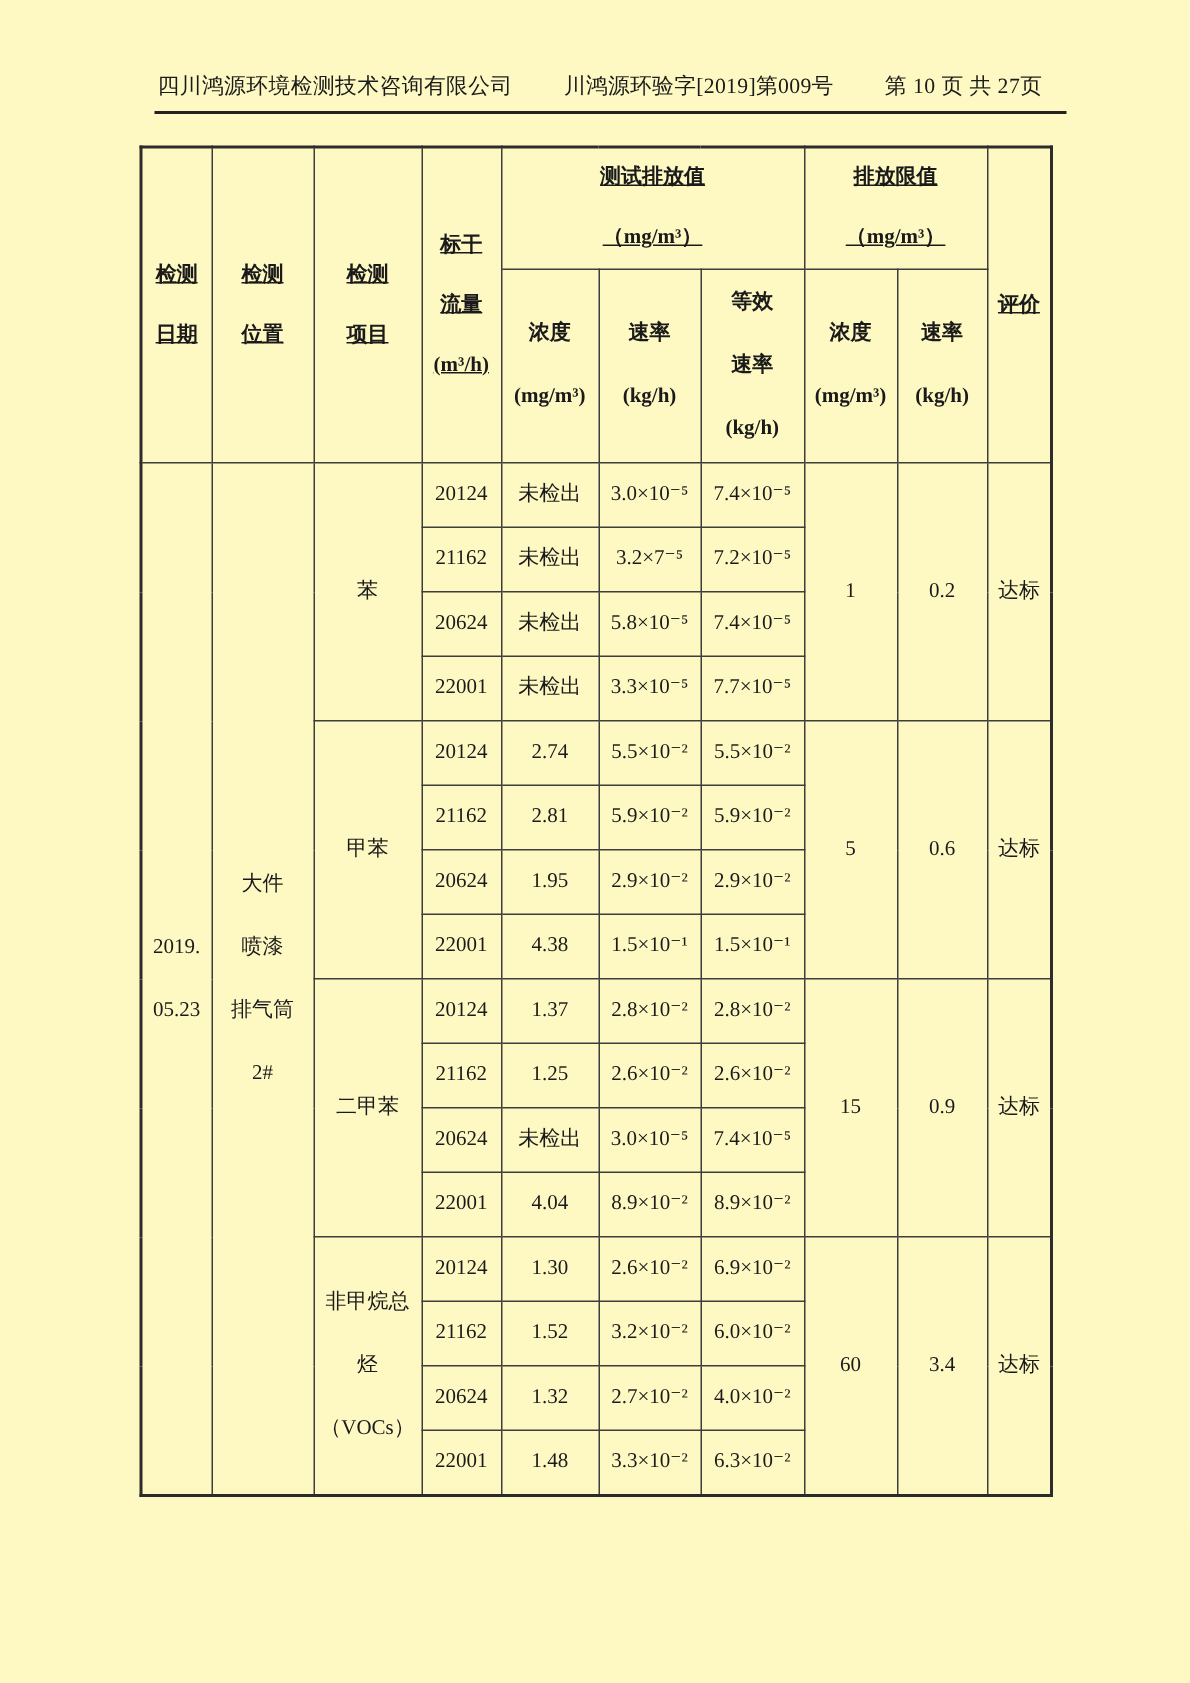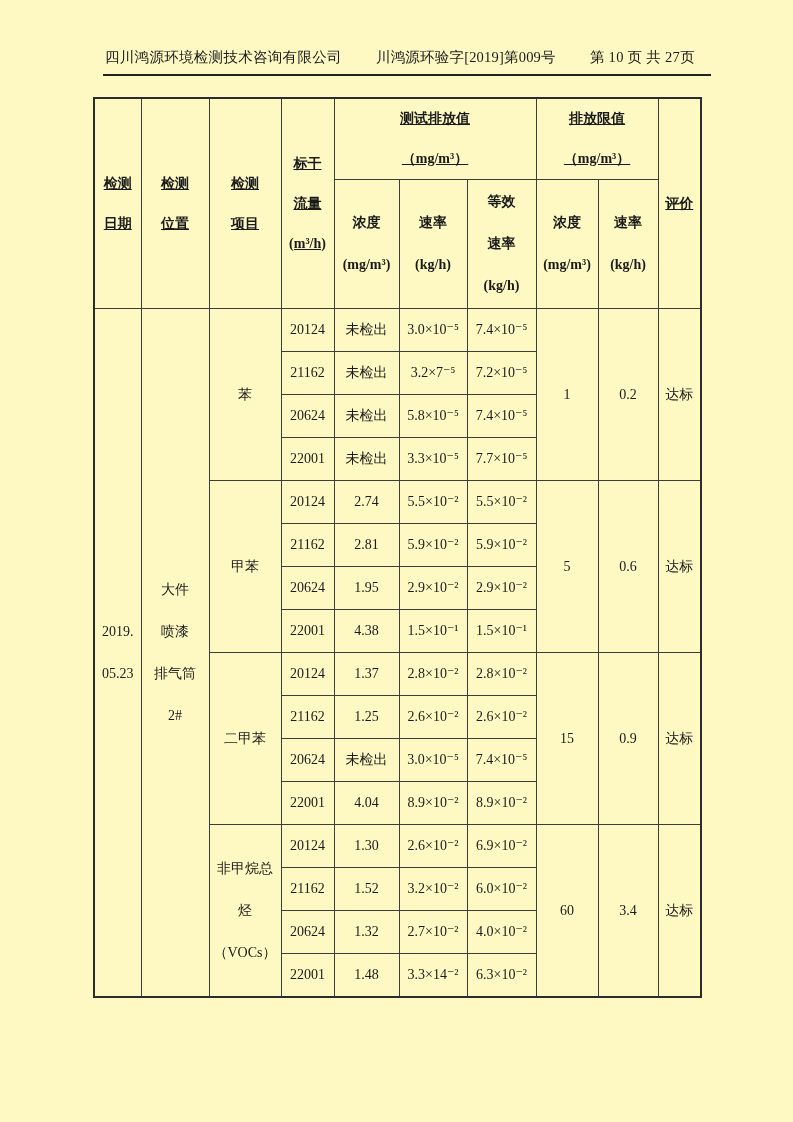--- a/index.html
+++ b/index.html
@@ -219,19 +219,19 @@
       </tr>
       <tr>
         <td>20624</td>
         <td>1.32</td>
         <td>2.7×10⁻²</td>
         <td>4.0×10⁻²</td>
       </tr>
       <tr>
         <td>22001</td>
         <td>1.48</td>
-        <td>3.3×14⁻²</td>
+        <td>3.3×10⁻²</td>
         <td>6.3×10⁻²</td>
       </tr>
     </tbody>
   </table>
 
 </div>
 
 </body></html>

